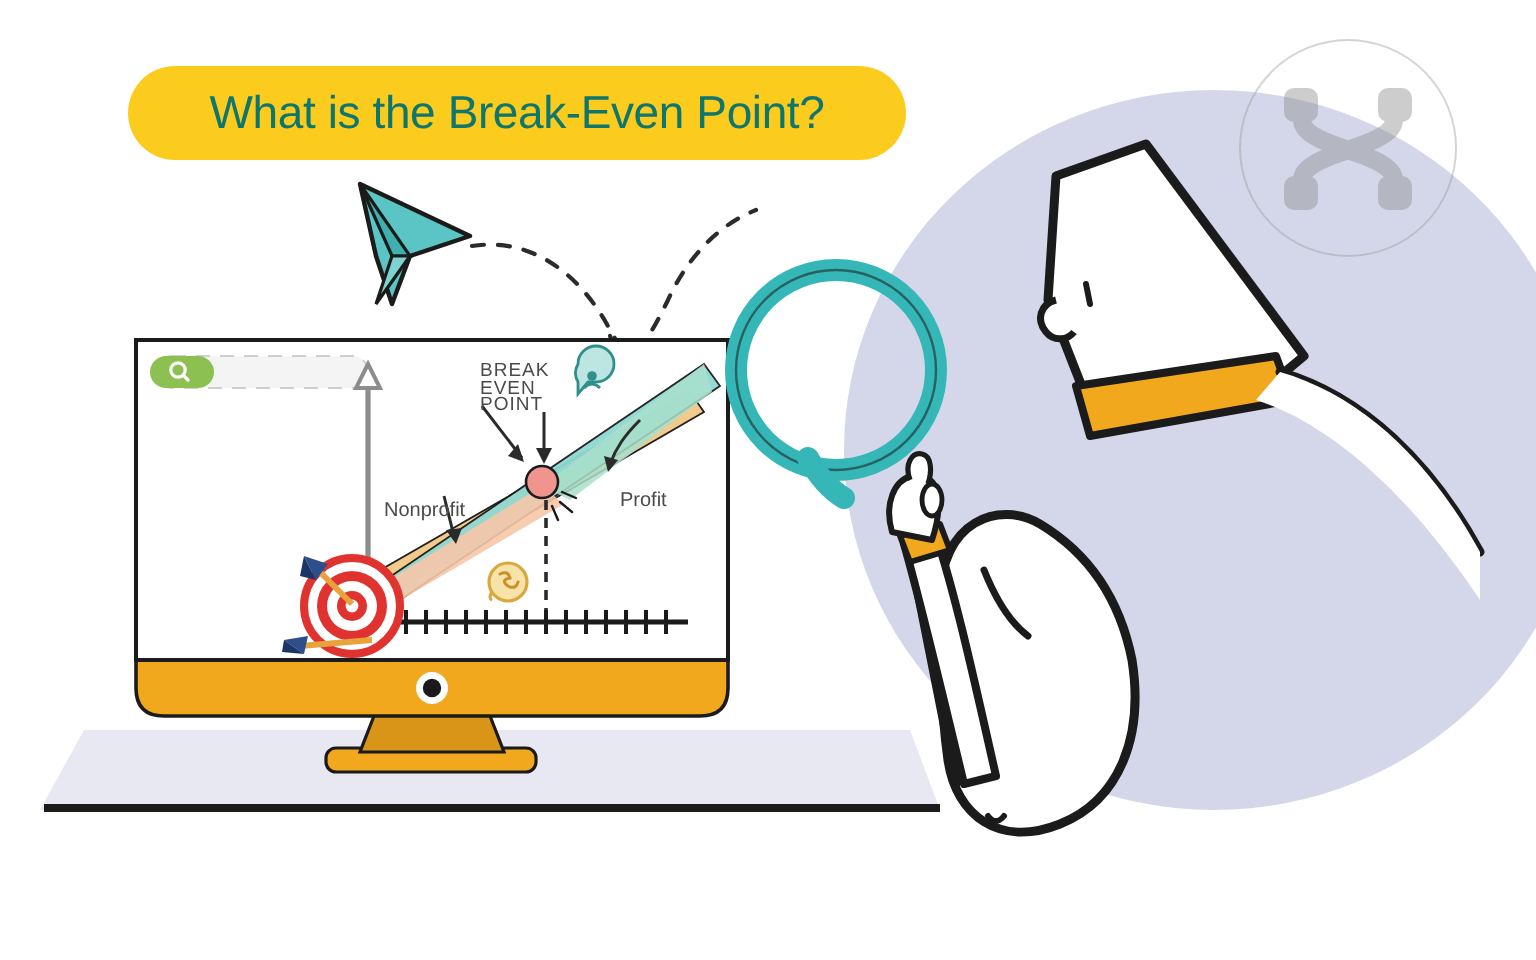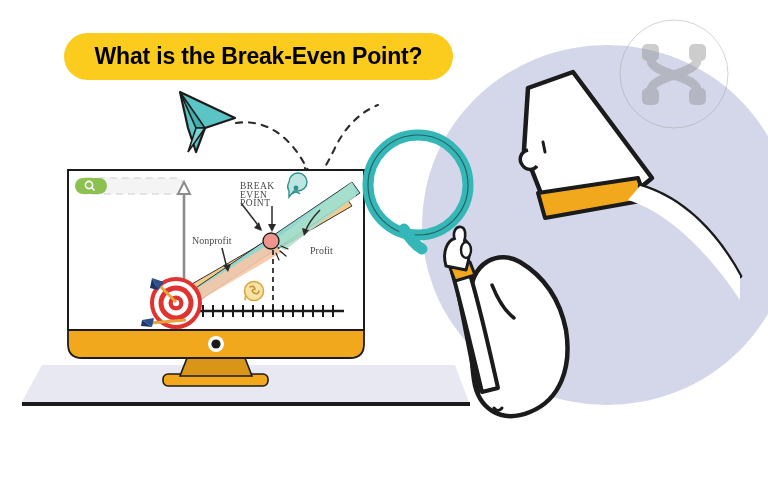--- a/index.html
+++ b/index.html
@@ -8,31 +8,31 @@
   #stage{position:relative;width:768px;height:480px;background:#ffffff;overflow:hidden;}
   #stage svg.layer{position:absolute;left:0;top:0;width:768px;height:480px;}
 
   
   #title-banner{
     position:absolute;left:64px;top:33px;width:389px;height:47px;
     background:#FBCB1D;border-radius:24px;
     display:flex;align-items:center;justify-content:center;
   }
   #title-banner .t{
-    font-size:23px;font-weight:bold;color:#000000;letter-spacing:-0.2px;
+    font-size:23px;font-weight:normal;color:#0f766e;letter-spacing:-0.2px;
     white-space:nowrap;font-family:"Liberation Sans","DejaVu Sans",sans-serif;
   }
 
   
   .chartlabel{position:absolute;color:#3b3b3b;white-space:pre;
-    font-family:Liberation Serif, serif;}
+    font-family:Liberation Sans, sans-serif;}
   #lbl-bep{left:240px;top:182px;font-size:9.5px;line-height:8.6px;
     letter-spacing:0.5px;color:#4a4a4a;}
   #lbl-profit{left:310px;top:230px;font-size:10px;color:#4a4a4a;margin-top:15px;}
-  #lbl-nonprofit{left:192px;top:235px;font-size:10px;color:#4a4a4a;}
+  #lbl-nonprofit{left:192px;top:250px;font-size:10px;color:#4a4a4a;}
 </style>
 </head>
 <body>
 
 <div id="stage">
 
   <svg class="layer" viewBox="0 0 768 480">
 
     <ellipse cx="607" cy="225" rx="185" ry="180" fill="#D4D7EA"></ellipse>
 

